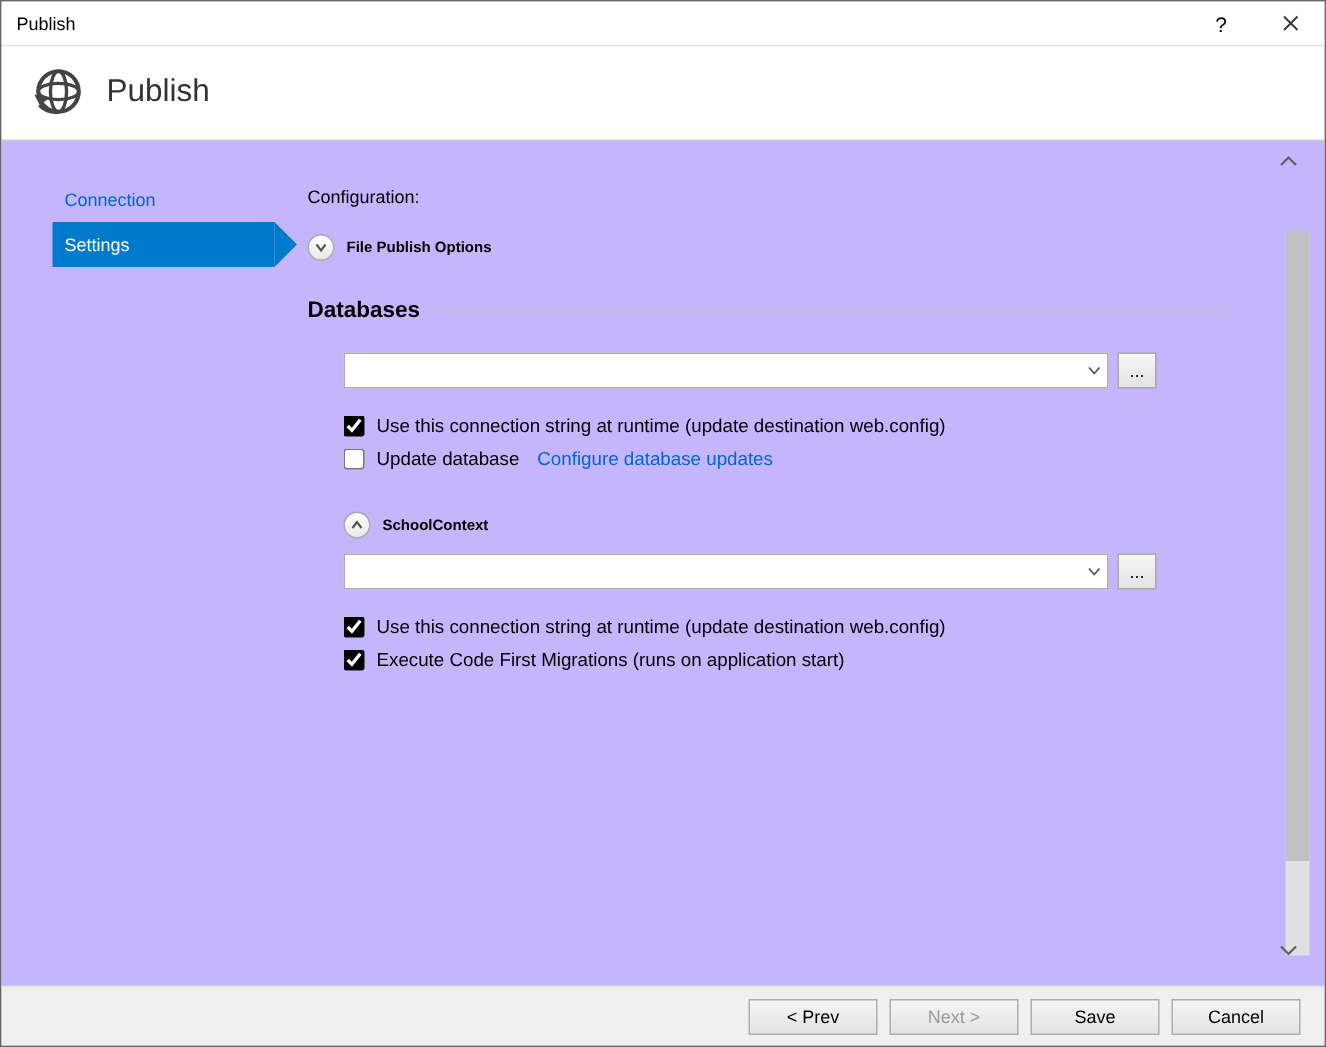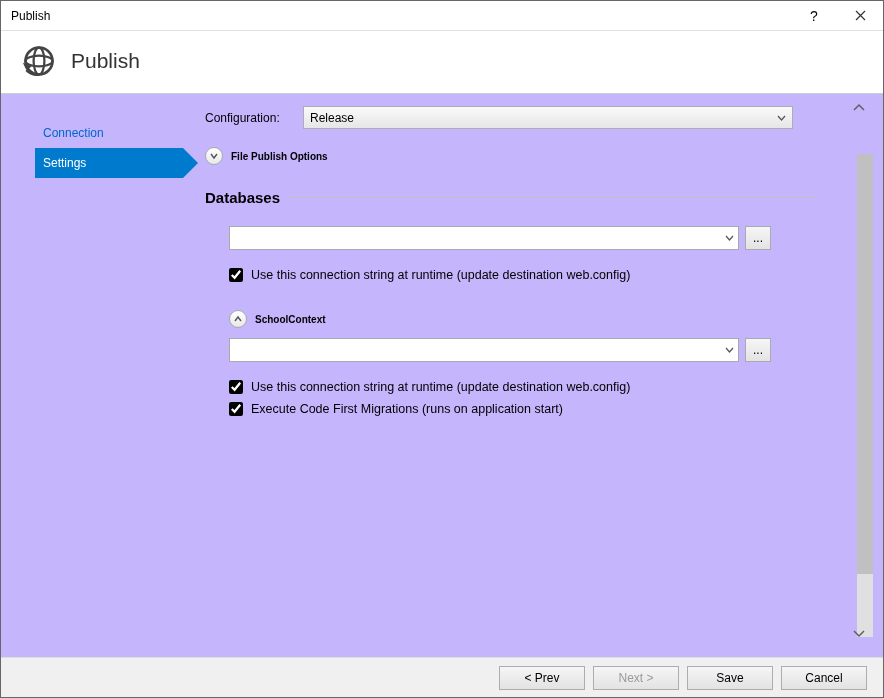--- a/index.html
+++ b/index.html
@@ -78,21 +78,21 @@
     content: "";
     position: absolute;
     right: -15px; top: 0;
     width: 0; height: 0;
     border-top: 15px solid transparent;
     border-bottom: 15px solid transparent;
     border-left: 15px solid #007acc;
   }
   .content {
     flex: 1;
-    padding: 12px 16px 10px 10px;
+    padding: 30px 16px 10px 10px;
     position: relative;
     overflow: hidden;
   }
   .scroll-indicator-up, .scroll-indicator-down {
     position: absolute;
     right: 18px;
     color: #606060;
     font-size: 12px;
   }
   .scroll-indicator-up { top: 8px; }
@@ -252,28 +252,20 @@
     <div class="scrollbar-track"></div>
     <div class="scrollbar-thumb"></div>
     <span class="scroll-indicator-down">
       <svg width="12" height="10" viewBox="0 0 12 10">
           <path d="M1 3 L6 8 L11 3" fill="none" stroke="#606060" stroke-width="1.5"></path>
         </svg>
     </span>
 
     <div class="form-row">
       <label>Configuration:</label>
-      <div class="combo">
-        <span>Release</span>
-        <span class="caret">
-          <svg width="9" height="6" viewBox="0 0 9 6">
-              <path d="M1 1 L4.5 5 L8 1" fill="none" stroke="#555" stroke-width="1.2"></path>
-            </svg>
-        </span>
-      </div>
     </div>
 
     <div class="expander">
       <div class="expander-btn">
         <svg viewBox="0 0 10 10">
             <path d="M2 3 L5 7 L8 3" fill="none" stroke="#555" stroke-width="1.4"></path>
           </svg>
       </div>
       <span class="expander-label">File Publish Options</span>
     </div>
@@ -294,20 +286,25 @@
           </span>
         </div>
         <div class="ellipsis-btn">
             <span>...</span>
           </div>
       </div>
       <div class="checkrow">
         <input type="checkbox" checked="" style="">
         <span>Use this connection string at runtime (update destination web.config)</span>
       </div>
+      <div class="checkrow">
+        <input type="checkbox" style="">
+        <span>Update database</span>
+        <span class="link">Configure database updates</span>
+      </div>
     </div>
 
     <div class="subgroup" style="margin-top:28px;">
       <div class="expander">
         <div class="expander-btn">
           <svg viewBox="0 0 10 10">
               <path d="M2 7 L5 3 L8 7" fill="none" stroke="#555" stroke-width="1.4"></path>
             </svg>
         </div>
         <span class="expander-label">SchoolContext</span>

